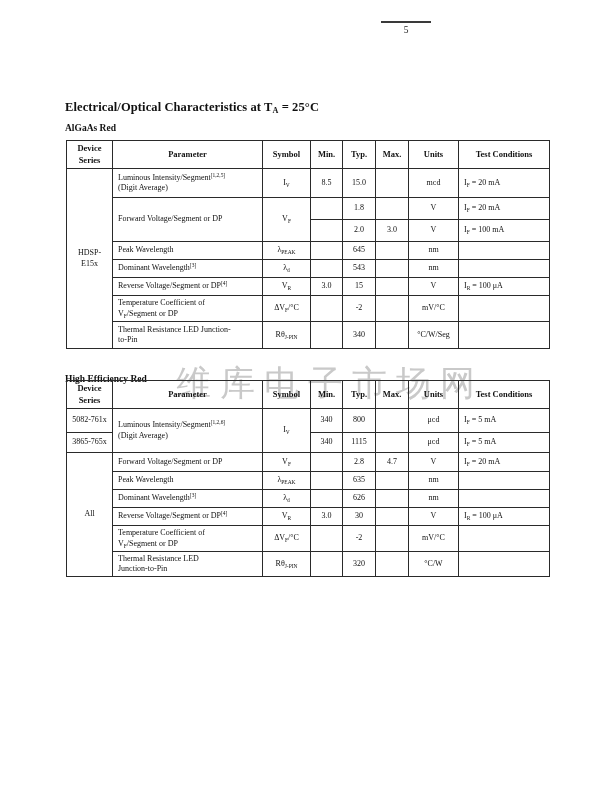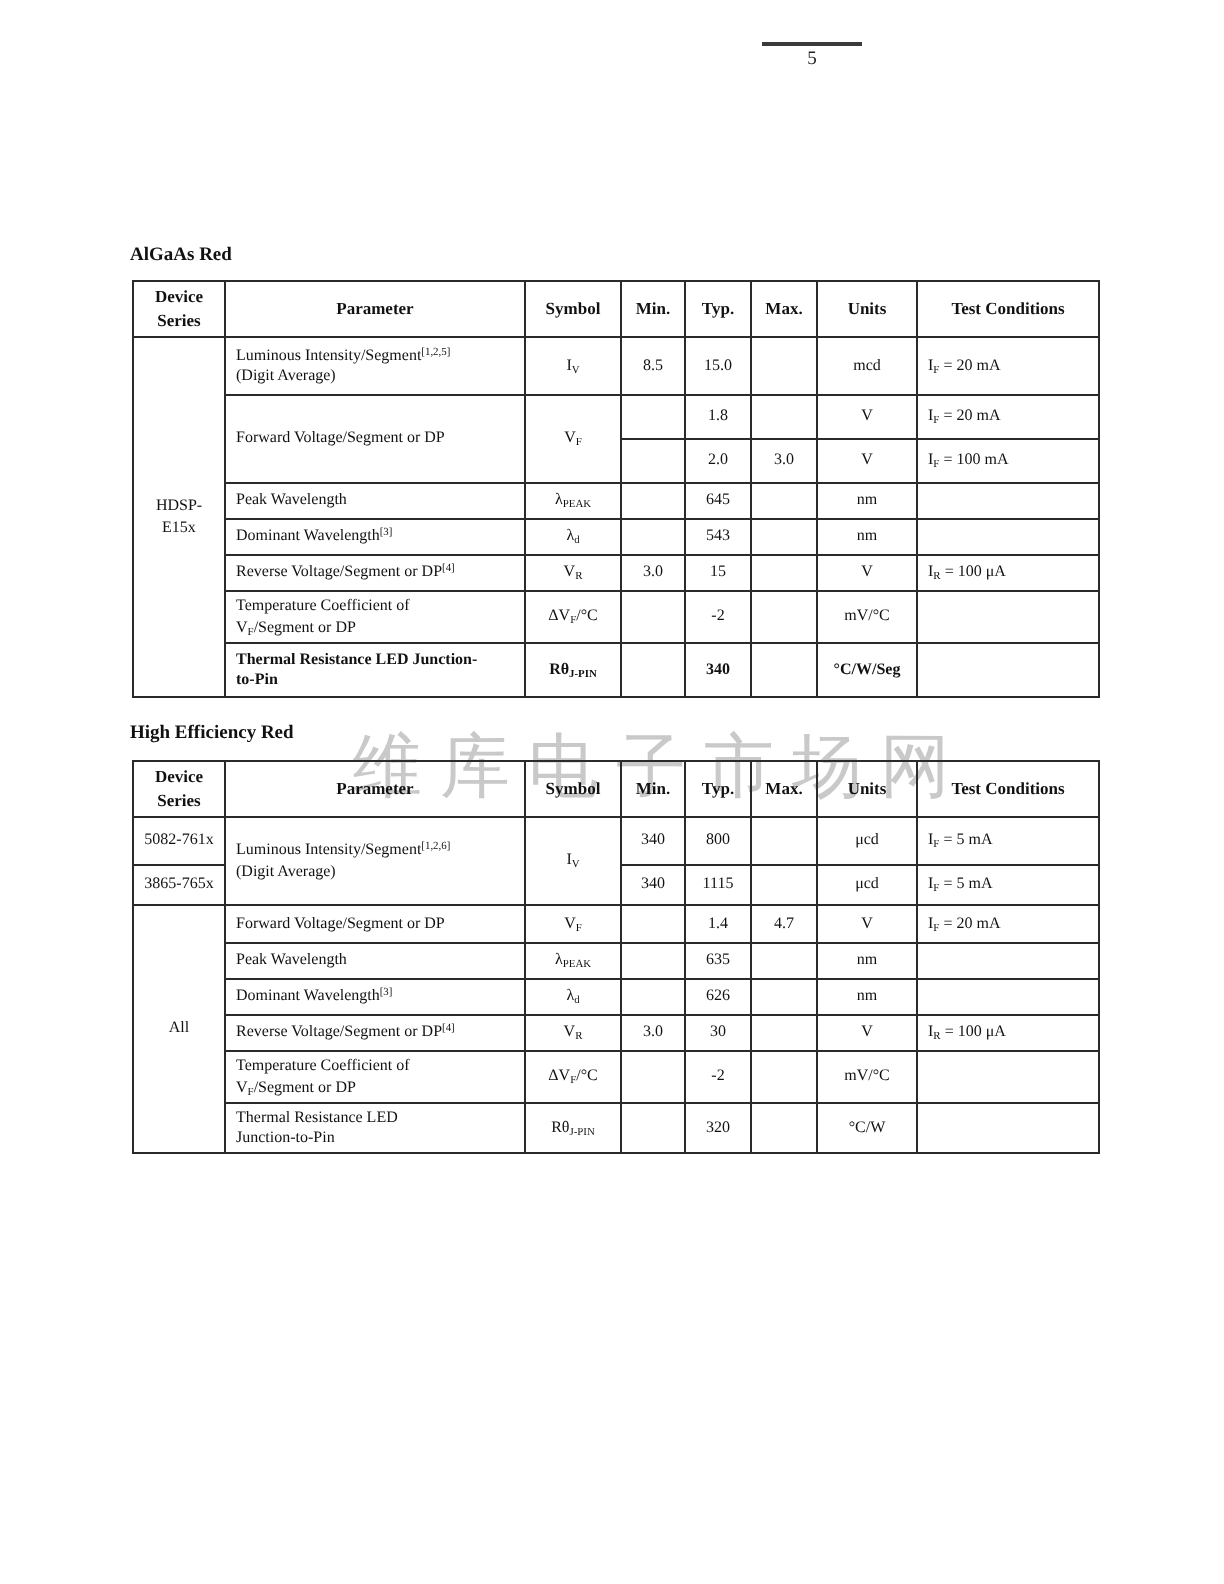--- a/index.html
+++ b/index.html
@@ -22,21 +22,21 @@
   }
   #doc-title{
     position:absolute;left:65px;top:100px;margin:0;
     font-size:12.5px;font-weight:bold;letter-spacing:.1px;
   }
   .table-caption{
     position:absolute;left:65px;margin:0;
     font-size:9.5px;font-weight:bold;
   }
   #caption-0{top:123px;}
-  #caption-1{top:362px;}
+  #caption-1{top:374px;}
   .spec-table{
     position:absolute;left:66px;
     border-collapse:collapse;table-layout:fixed;
     width:483px;
     border:1.5px solid #1a1a1a;
     background:transparent;
     z-index:1;
   }
   #table-0{top:140px;}
   #table-1{top:380px;}
@@ -65,20 +65,21 @@
     pointer-events:none;
   }
 </style>
 </head>
 <body>
 
 <div id="page">
   <div id="page-rule"></div>
   <div id="page-number">5</div>
 
+  <h1 id="doc-title">Electrical/Optical Characteristics at T<sub>A</sub> = 25°C</h1>
 
   <h2 id="caption-0" class="table-caption">AlGaAs Red</h2>
   <table id="table-0" class="spec-table">
       <colgroup>
         <col style="width: 46px;">
         <col style="width: 150px;">
         <col style="width: 48px;">
         <col style="width: 32px;">
         <col style="width: 33px;">
         <col style="width: 33px;">
@@ -153,21 +154,21 @@
         </tr>
         <tr style="height: 26px;">
           <td class="al">Temperature Coefficient of<br>V<sub>F</sub>/Segment or DP</td>
           <td class="ac">ΔV<sub>F</sub>/°C</td>
           <td class="ac"></td>
           <td class="ac">-2</td>
           <td class="ac"></td>
           <td class="ac">mV/°C</td>
           <td class="al"></td>
         </tr>
-        <tr style="height: 27px; font-weight: bold;">
+        <tr style="height: 27px;">
           <td class="al">Thermal Resistance LED Junction-<br>to-Pin</td>
           <td class="ac">Rθ<sub>J-PIN</sub></td>
           <td class="ac"></td>
           <td class="ac">340</td>
           <td class="ac"></td>
           <td class="ac">°C/W/Seg</td>
           <td class="al"></td>
         </tr>
       </tbody>
     </table>
@@ -213,21 +214,21 @@
           <td class="ac">1115</td>
           <td class="ac"></td>
           <td class="ac">μcd</td>
           <td class="al">I<sub>F</sub> = 5 mA</td>
         </tr>
         <tr style="height: 19px;">
           <td rowspan="6" class="ac">All</td>
           <td class="al">Forward Voltage/Segment or DP</td>
           <td class="ac">V<sub>F</sub></td>
           <td class="ac"></td>
-          <td class="ac">1.4</td>
+          <td class="ac">2.8</td>
           <td class="ac">4.7</td>
           <td class="ac">V</td>
           <td class="al">I<sub>F</sub> = 20 mA</td>
         </tr>
         <tr style="height: 18px;">
           <td class="al">Peak Wavelength</td>
           <td class="ac">λ<sub>PEAK</sub></td>
           <td class="ac"></td>
           <td class="ac">635</td>
           <td class="ac"></td>

